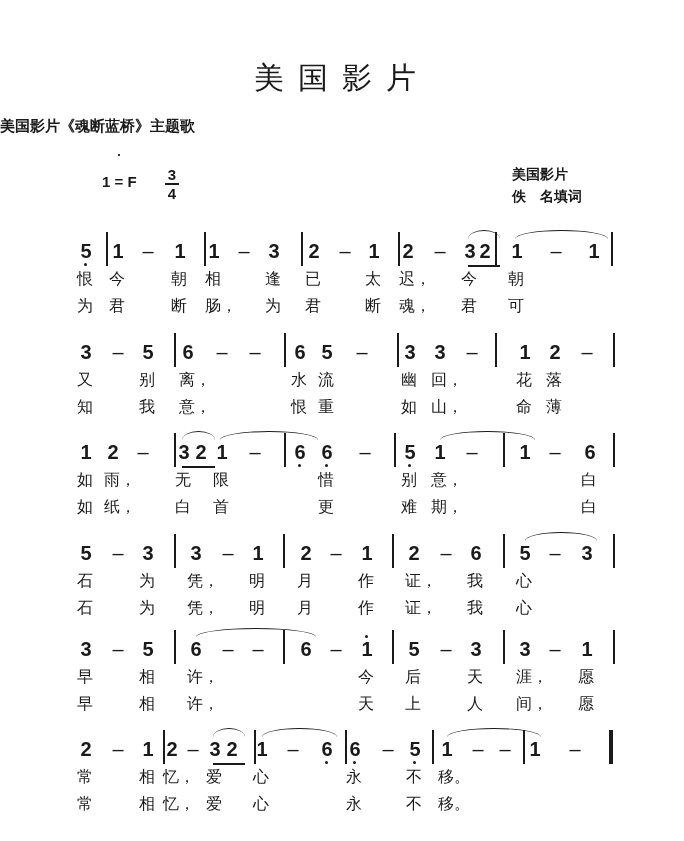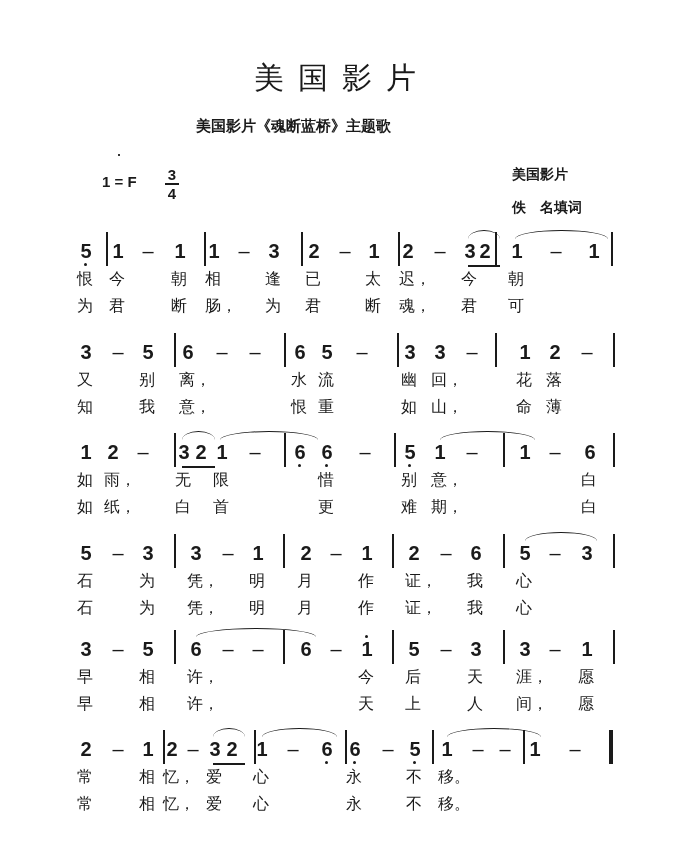--- a/index.html
+++ b/index.html
@@ -1,19 +1,19 @@
 <!DOCTYPE html>
 <html><head>
 <meta charset="utf-8">
 <style>
   html, body { margin:0; padding:0; background:#ffffff; }
   body { width:684px; height:841px; position:relative; overflow:hidden; color:#1a1a1a; }
   .title { position:absolute; top:58px; left:0; width:684px; text-align:center;
     font-family:"DejaVu Serif", serif; font-size:30px; letter-spacing:14px; font-weight:normal; }
-  .subtitle { position:absolute; top:117px; left:0; width:587px; text-align:center;
+  .subtitle { position:absolute; top:117px; left:0; width:587px; text-align:left;
     font-family:"DejaVu Sans", sans-serif; font-size:15px; font-weight:bold; }
   .key { position:absolute; top:173px; left:102px; font-family:"Liberation Sans", sans-serif;
     font-size:15px; font-weight:bold; }
   .timesig { position:absolute; top:167px; left:165px; font-family:"Liberation Sans", sans-serif;
     font-size:15px; font-weight:bold; line-height:15px; text-align:center; width:14px; }
   .timesig .line { height:2px; background:#1a1a1a; margin:1px 0; }
   .credit { position:absolute; left:512px; font-family:"DejaVu Sans", sans-serif; font-size:14px; font-weight:bold; }
   .dot-mark { position:absolute; top:154px; left:118px; width:2px; height:2px; background:#333; }
 
   .row { position:absolute; left:0; width:684px; }
@@ -34,21 +34,21 @@
 <div class="title">美国影片</div>
 <div class="subtitle">美国影片《魂断蓝桥》主题歌</div>
 <div class="dot-mark"></div>
 <div class="key">1 = F</div>
 <div class="timesig">
   <div>3</div>
   <div class="line"></div>
   <div>4</div>
 </div>
 <div class="credit" style="top:166px">美国影片</div>
-<div class="credit" style="top:199px">佚　名填词</div>
+<div class="credit" style="top:188px">佚　名填词</div>
 
 <div id="score">
     <div class="row" style="top:240px;">
       <div class="n" style="left:79px;">5<span class="ld"></span></div>
       <div class="n" style="left:111px;">1</div>
       <div class="n dash" style="left:141px;">–</div>
       <div class="n" style="left:173px;">1</div>
       <div class="n" style="left:207px;">1</div>
       <div class="n dash" style="left:237px;">–</div>
       <div class="n" style="left:267px;">3</div>

